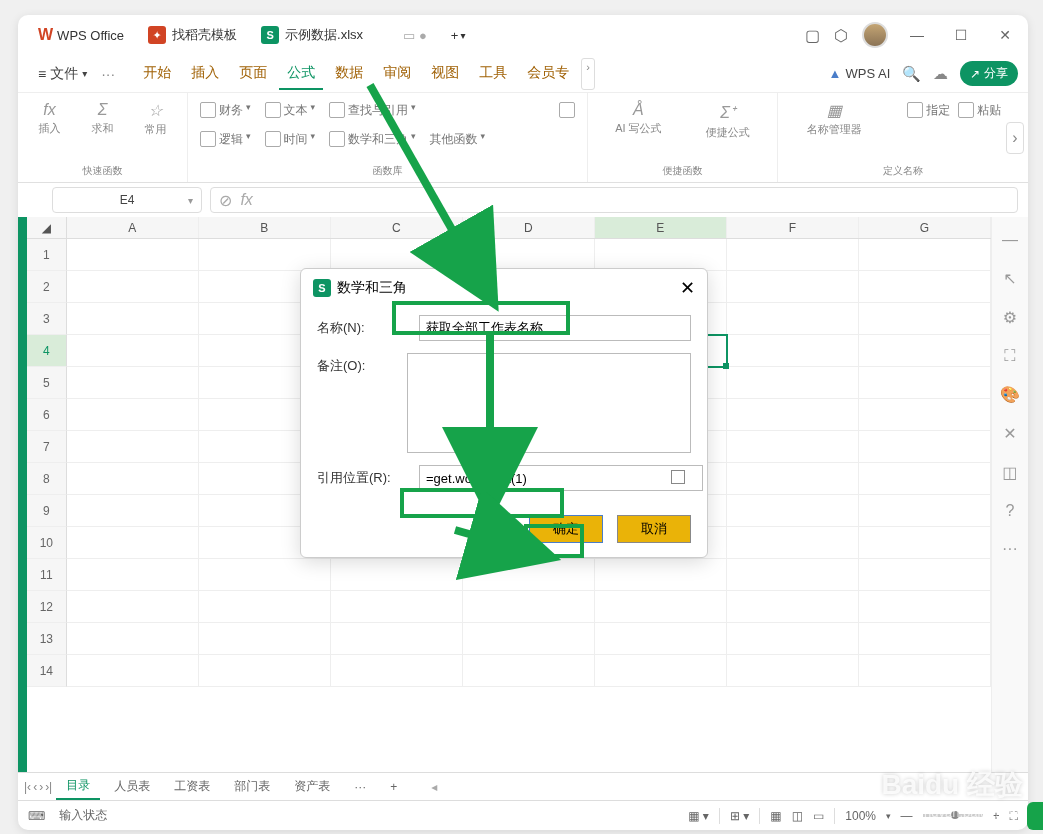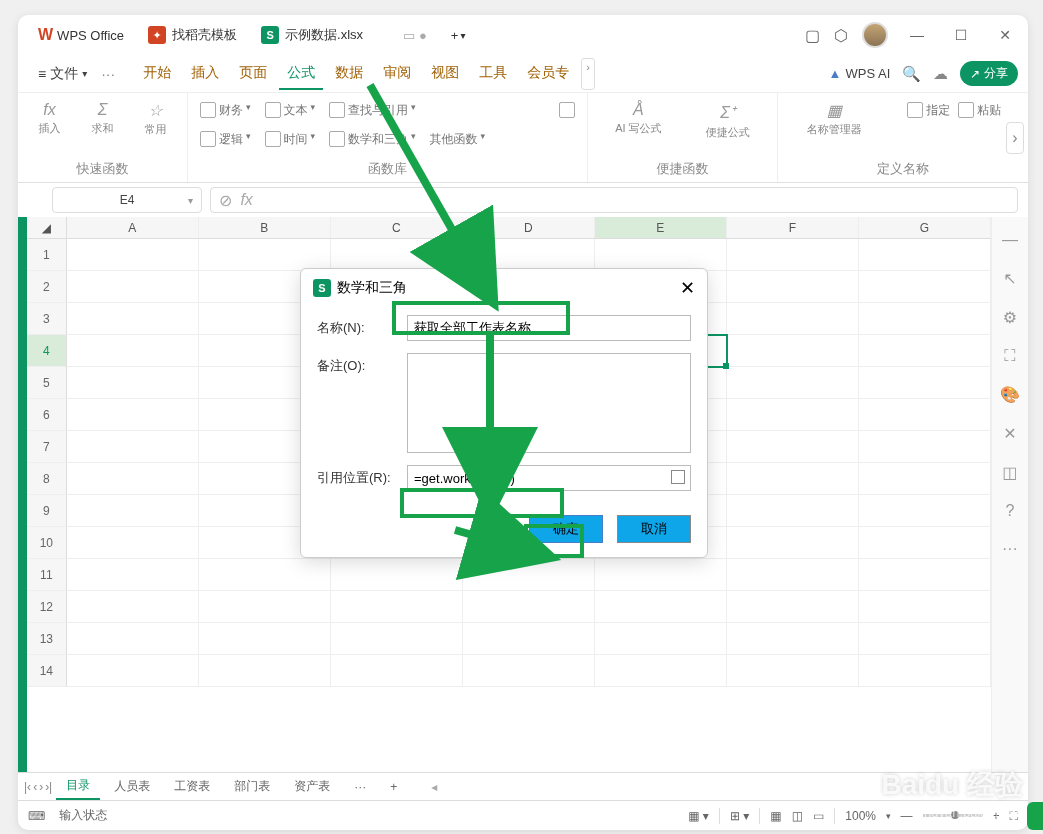--- a/index.html
+++ b/index.html
@@ -17,21 +17,21 @@
 .menubar { display:flex; align-items:center; height:38px; padding:0 10px; border-bottom:1px solid #eee; }
 .menu-file { display:flex; align-items:center; gap:4px; font-size:14px; color:#444; padding:0 10px; }
 .menu-tabs { display:flex; gap:4px; margin-left:10px; }
 .menu-tab { padding:6px 8px; font-size:14px; color:#a16207; cursor:pointer; border-bottom:2px solid transparent; }
 .menu-tab.active { color:#0d9463; border-bottom-color:#0d9463; font-weight:500; }
 .menu-right { margin-left:auto; display:flex; align-items:center; gap:12px; }
 .wpsai { display:flex; align-items:center; gap:4px; font-size:13px; color:#444; }
 .share-btn { background:#0d9463; color:#fff; padding:4px 10px; border-radius:14px; font-size:12px; display:flex; align-items:center; gap:4px; }
 .ribbon { display:flex; height:90px; border-bottom:1px solid #e0e0e0; position:relative; }
 .ribbon-group { display:flex; flex-direction:column; justify-content:space-between; padding:6px 8px 4px; border-right:1px solid #eee; }
-.ribbon-group-title { font-size:13px; color:#888; text-align:center; margin-top:2px; }
+.ribbon-group-title { font-size:10px; color:#888; text-align:center; margin-top:2px; }
 .ribbon-row { display:flex; gap:6px; }
 .ribbon-item { display:flex; flex-direction:column; align-items:center; font-size:11px; color:#888; padding:2px 6px; min-width:36px; }
 .ribbon-item-icon { font-size:16px; color:#999; margin-bottom:2px; font-style:italic; }
 .ribbon-hitem { display:flex; align-items:flex-start; gap:3px; font-size:12px; color:#777; padding:3px 4px; }
 .hicon { width:16px; height:16px; border:1px solid #aaa; border-radius:2px; display:inline-block; }
 .ribbon-scroll { position:absolute; right:4px; top:50%; transform:translateY(-50%); width:18px; height:32px; border:1px solid #ddd; border-radius:4px; display:flex; align-items:center; justify-content:center; color:#888; background:#fff; }
 .formula-bar { display:flex; align-items:center; height:34px; padding:4px 10px; gap:8px;margin-left:24px; }
 .cell-ref { width:150px; height:26px; border:1px solid #ddd; border-radius:4px; display:flex; align-items:center; justify-content:center; font-size:12px; color:#444; position:relative; }
 .cell-ref::after { content:"▾"; position:absolute; right:8px; color:#999; font-size:10px; }
 .fx-area { flex:1; height:26px; border:1px solid #ddd; border-radius:4px; display:flex; align-items:center; padding:0 8px; gap:8px; color:#aaa; }
@@ -57,27 +57,27 @@
 .status-bar { display:flex; align-items:center; height:30px; border-top:1px solid #ddd; font-size:12px; color:#666; padding:0 10px; gap:14px; }
 .status-right { margin-left:auto; display:flex; align-items:center; gap:10px; }
 .divider { width:1px; height:16px; background:#ddd; }
 
 .dialog { position:absolute; left:300px; top:268px; width:408px; background:#fff; border:1px solid #ccc; border-radius:6px; box-shadow:0 4px 20px rgba(0,0,0,0.15); z-index:10; }
 .dlg-title { display:flex; align-items:center; padding:8px 12px; font-size:14px; font-weight:500; }
 .dlg-close { margin-left:auto; font-size:18px; cursor:pointer; }
 .dlg-body { padding:8px 16px 6px; }
 .dlg-row { display:flex; align-items:flex-start; margin-bottom:12px; }
 .dlg-label { width:90px; font-size:13px; color:#333; padding-top:4px; }
-.dlg-input { flex:1; height:26px; border:1px solid #bbb; padding:2px 6px; font-size:13px; }
+.dlg-input { flex:1; height:26px; border:1px solid #bbb; padding:2px 6px; font-size:13px;margin-left:12px; }
 .dlg-select { flex:0 0 146px; height:24px; border:1px solid #999; font-size:13px; padding:0 4px; }
 .dlg-textarea { flex:1; height:100px; border:1px solid #bbb; resize:none; }
 .dlg-ref-wrap { flex:1; position:relative; }
 .dlg-ref-icon { position:absolute; right:6px; top:5px; width:14px; height:14px; border:1px solid #888; }
 .dlg-buttons { display:flex; justify-content:flex-end; gap:14px; padding:6px 16px 14px; }
-.dlg-btn { width:74px; height:28px; border:1px solid #888; background:#0ea5e9; font-size:13px; cursor:pointer; }
+.dlg-btn { width:74px; height:28px; border:1px solid #888; background:#eab308; font-size:13px; cursor:pointer; }
 .dlg-btn.primary { border:1px solid #4a7dc9; }
 
 .hl-box { position:absolute; border:4px solid #16a34a; z-index:20; pointer-events:none; }
 .hl1 { left:392px; top:301px; width:178px; height:34px; }
 .hl2 { left:400px; top:488px; width:164px; height:30px; }
 .hl3 { left:524px; top:524px; width:60px; height:34px; }
 .arrow { position:absolute; z-index:15; pointer-events:none; }
 .arrow svg { overflow:visible; }
 
 .watermark { position:absolute; right:20px; bottom:30px; color:rgba(255,255,255,0.8); font-size:28px; font-weight:bold; z-index:5; pointer-events:none; text-shadow:0 0 4px rgba(0,0,0,0.2); }

